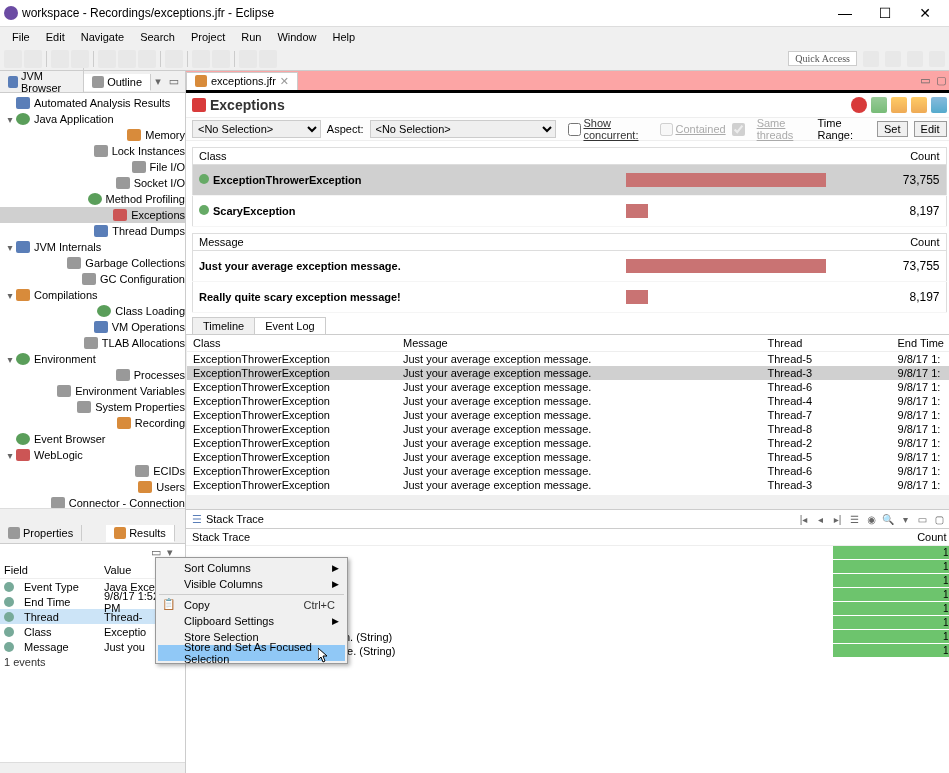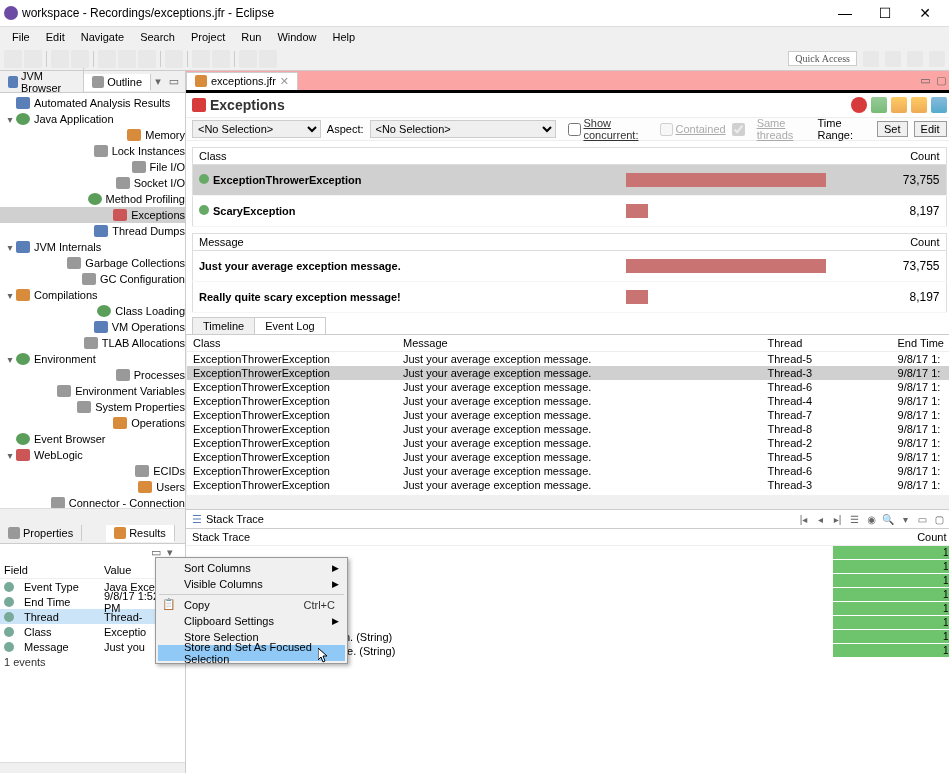--- a/index.html
+++ b/index.html
@@ -269,21 +269,21 @@
           <span class="label">Environment Variables</span>
         </div>
         <div class="tree-row indent-2">
           <span class="toggle"></span>
           <span class="icon icon-gray"></span>
           <span class="label">System Properties</span>
         </div>
         <div class="tree-row indent-2">
           <span class="toggle"></span>
           <span class="icon icon-orange"></span>
-          <span class="label">Operations</span>
+          <span class="label">Recording</span>
         </div>
         <div class="tree-row indent-1">
           <span class="toggle"></span>
           <span class="icon icon-green"></span>
           <span class="label">Event Browser</span>
         </div>
         <div class="tree-row indent-1">
           <span class="toggle">▾</span>
           <span class="icon icon-red"></span>
           <span class="label">WebLogic</span>

